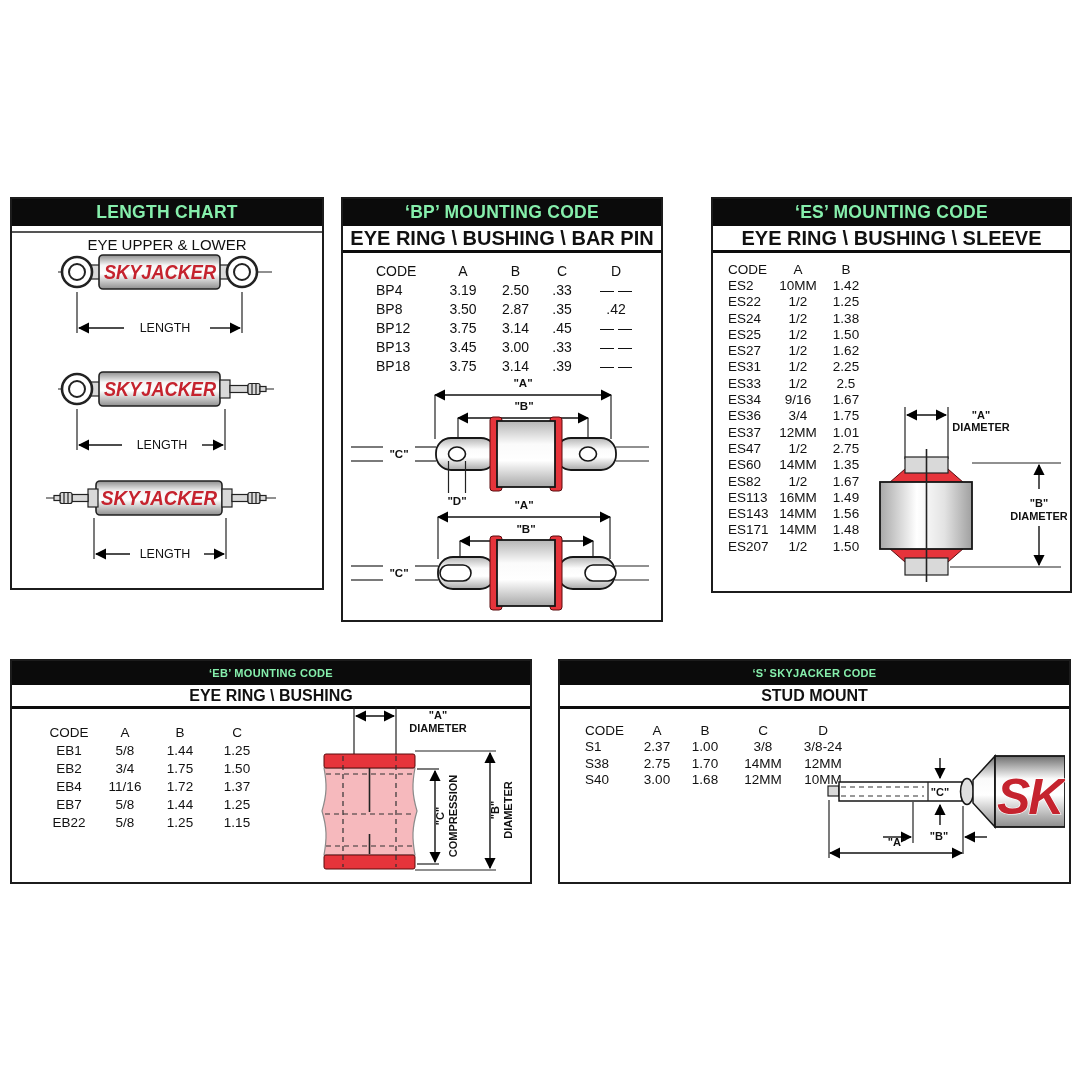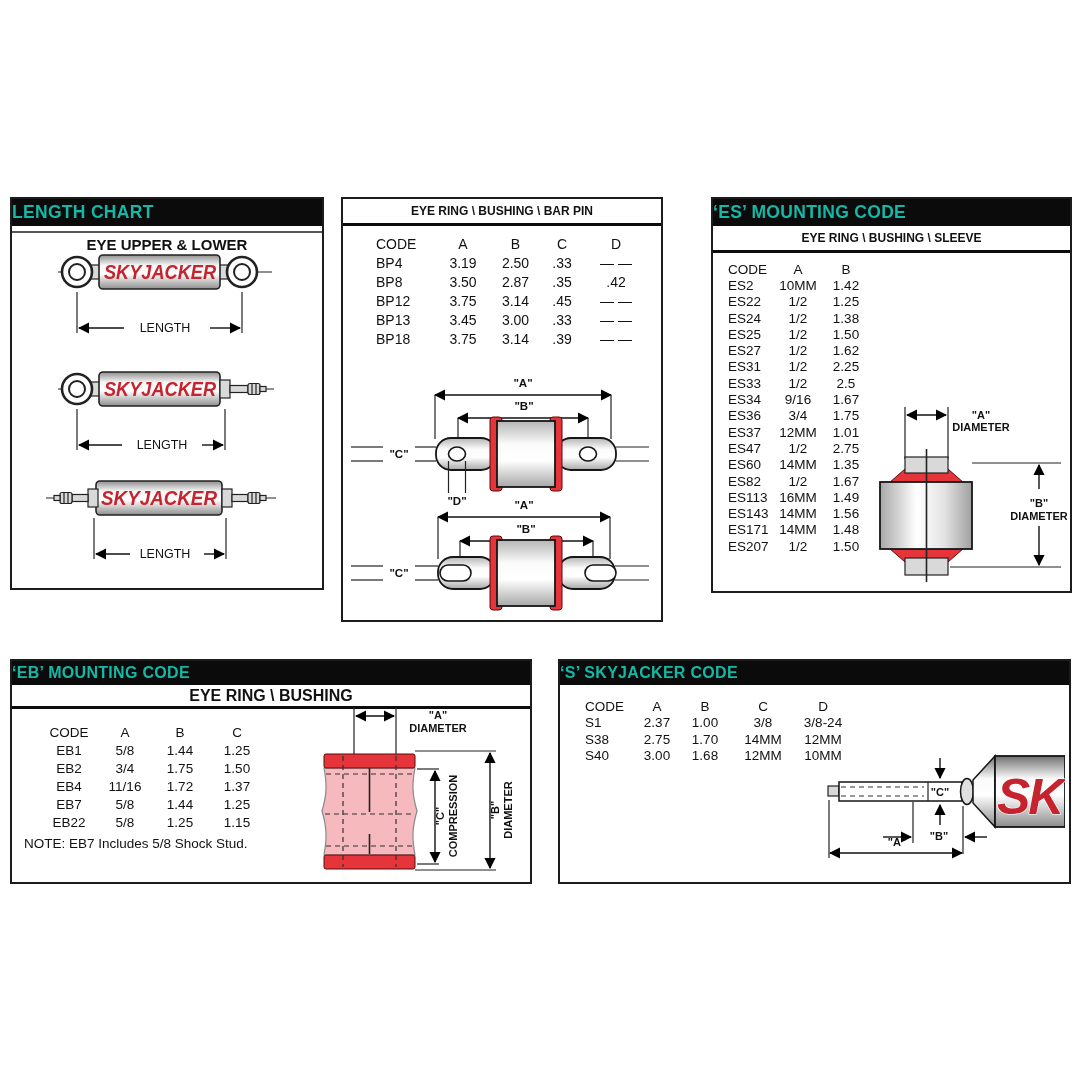--- a/index.html
+++ b/index.html
@@ -1,36 +1,36 @@
 <!DOCTYPE html>
 <html><head>
 <meta charset="utf-8">
 <style>
   html,body{margin:0;padding:0}
   body{width:1080px;height:1080px;position:relative;background:#ffffff;overflow:hidden;
        font-family:"Liberation Sans",sans-serif;color:#111}
   .panel{position:absolute;background:#fff;border:2px solid #1c1c1c}
-  .titlebar{background:#0b0b0b;color:#14b8a6;font-weight:700;letter-spacing:.3px}
+  .titlebar{background:#0b0b0b;color:#86efac;text-align:center;font-weight:700;letter-spacing:.3px}
   .panel-lg .titlebar{height:27px;line-height:27px;font-size:17.5px}
-  .panel-sm .titlebar{height:24px;line-height:24px;font-size:16px}
+  .panel-sm .titlebar{height:24px;line-height:24px;font-size:11px}
   .rule-gap{height:5px;border-bottom:2px solid #555}
   .subtitle{text-align:center;font-weight:700;border-bottom:3px solid #0c0c0c}
-  .panel-lg .subtitle{height:24px;line-height:24px;font-size:12px}
+  .panel-lg .subtitle{height:24px;line-height:24px;font-size:20px}
   .panel-sm .subtitle{height:21px;line-height:21px;font-size:16px}
   .tbl{display:grid;justify-items:center;align-items:center}
   .tbl span{white-space:pre}
   .tbl .th{font-weight:400}
   .tbl .c0{justify-self:start}
   .bp-tbl{grid-template-columns:57px 60px 45px 48px 60px;margin:8px 0 0 33px;font-size:14px;grid-auto-rows:19px}
   .es-tbl{grid-template-columns:50px 40px 56px;margin:8px 0 0 15px;font-size:13.5px;grid-auto-rows:16.3px}
   .eb-tbl{grid-template-columns:60px 52px 58px 56px;margin:14px 0 0 27px;font-size:13.5px;grid-auto-rows:18px}
   .eb-tbl .c0{justify-self:center}
   .s-tbl{grid-template-columns:54px 36px 60px 56px 64px;margin:13px 0 0 25px;font-size:13.5px;grid-auto-rows:16.5px}
   .note{font-size:13.5px;margin:5px 0 0 12px}
-  .sec-label{position:absolute;left:0;width:100%;text-align:center;font-weight:700;font-size:15px}
+  .sec-label{position:absolute;left:0;width:100%;text-align:center;font-weight:400;font-size:15px}
   .shock-svg{position:absolute;left:0;width:306px;height:86px}
   svg{display:block}
   svg text{font-family:"Liberation Sans",sans-serif}
   .thin{stroke:#222;stroke-width:1.2;fill:none}
   .dim-line{stroke:#111;stroke-width:1.4;fill:none}
   .ring{fill:#fff;stroke:#222;stroke-width:2.6}
   .ring2{fill:#fff;stroke:#222;stroke-width:2}
   .steel{fill:#d9d9d9;stroke:#222;stroke-width:1.2}
   .sbody{stroke:#222;stroke-width:1.6}
   .logo{fill:#c5232e;font-style:italic;font-weight:700;font-size:20px;text-anchor:middle}
@@ -140,20 +140,21 @@
     <text x="147" y="27" class="logo" textLength="116" lengthAdjust="spacingAndGlyphs">SKYJACKER</text>
     <line x1="82" y1="40" x2="82" y2="81" class="thin"></line>
     <line x1="214" y1="40" x2="214" y2="81" class="thin"></line>
     <line x1="84" y1="76" x2="118" y2="76" class="dim-line" marker-start="url(#mC)"></line>
     <line x1="192" y1="76" x2="212" y2="76" class="dim-line" marker-end="url(#mC)"></line>
     <text x="153" y="80" class="len">LENGTH</text>
   </svg>
 </div>
 
 <div class="panel panel-lg" style="left:341px;top:197px;width:318px;height:421px">
+  <div class="titlebar">‘BP’ MOUNTING CODE</div>
   <div class="subtitle">EYE RING \ BUSHING \ BAR PIN</div>
   <div class="tbl bp-tbl">
       <span class="th c0">CODE</span>
       <span class="th c1">A</span>
       <span class="th c2">B</span>
       <span class="th c3">C</span>
       <span class="th c4">D</span>
       <span class="td c0">BP4</span>
       <span class="td c1">3.19</span>
       <span class="td c2">2.50</span>
@@ -359,21 +360,20 @@
       <span class="td c3">1.37</span>
       <span class="td c0">EB7</span>
       <span class="td c1">5/8</span>
       <span class="td c2">1.44</span>
       <span class="td c3">1.25</span>
       <span class="td c0">EB22</span>
       <span class="td c1">5/8</span>
       <span class="td c2">1.25</span>
       <span class="td c3">1.15</span>
     </div>
-  <div class="note">NOTE: EB7 Includes 5/8 Shock Stud.</div>
 
   <svg style="position:absolute;left:286px;top:33px;width:230px;height:182px" viewBox="0 0 230 182">
     <defs>
       <marker id="mEB" viewBox="0 0 10 10" refX="9" refY="5" markerWidth="8" markerHeight="8" orient="auto-start-reverse">
           <path d="M0 0L10 5L0 10z"></path>
         </marker>
     </defs>
     <line x1="56" y1="13" x2="56" y2="66" class="thin"></line>
     <line x1="98" y1="13" x2="98" y2="66" class="thin"></line>
     <line x1="58" y1="22" x2="96" y2="22" class="dim-line" marker-start="url(#mEB)" marker-end="url(#mEB)"></line>
@@ -397,20 +397,21 @@
     <line x1="117" y1="57" x2="198" y2="57" class="thin"></line>
     <line x1="117" y1="176" x2="198" y2="176" class="thin"></line>
     <line x1="192" y1="59" x2="192" y2="174" class="dim-line" marker-start="url(#mEB)" marker-end="url(#mEB)"></line>
     <text transform="rotate(-90 201 116)" x="201" y="116" class="dimsm">"B"</text>
     <text transform="rotate(-90 214 116)" x="214" y="116" class="dimsm">DIAMETER</text>
   </svg>
 </div>
 
 <div class="panel panel-sm" style="left:558px;top:659px;width:509px;height:221px">
   <div class="titlebar">‘S’ SKYJACKER CODE</div>
+  <div class="subtitle">STUD MOUNT</div>
   <div class="tbl s-tbl">
       <span class="th c0">CODE</span>
       <span class="th c1">A</span>
       <span class="th c2">B</span>
       <span class="th c3">C</span>
       <span class="th c4">D</span>
       <span class="td c0">S1</span>
       <span class="td c1">2.37</span>
       <span class="td c2">1.00</span>
       <span class="td c3">3/8</span>

